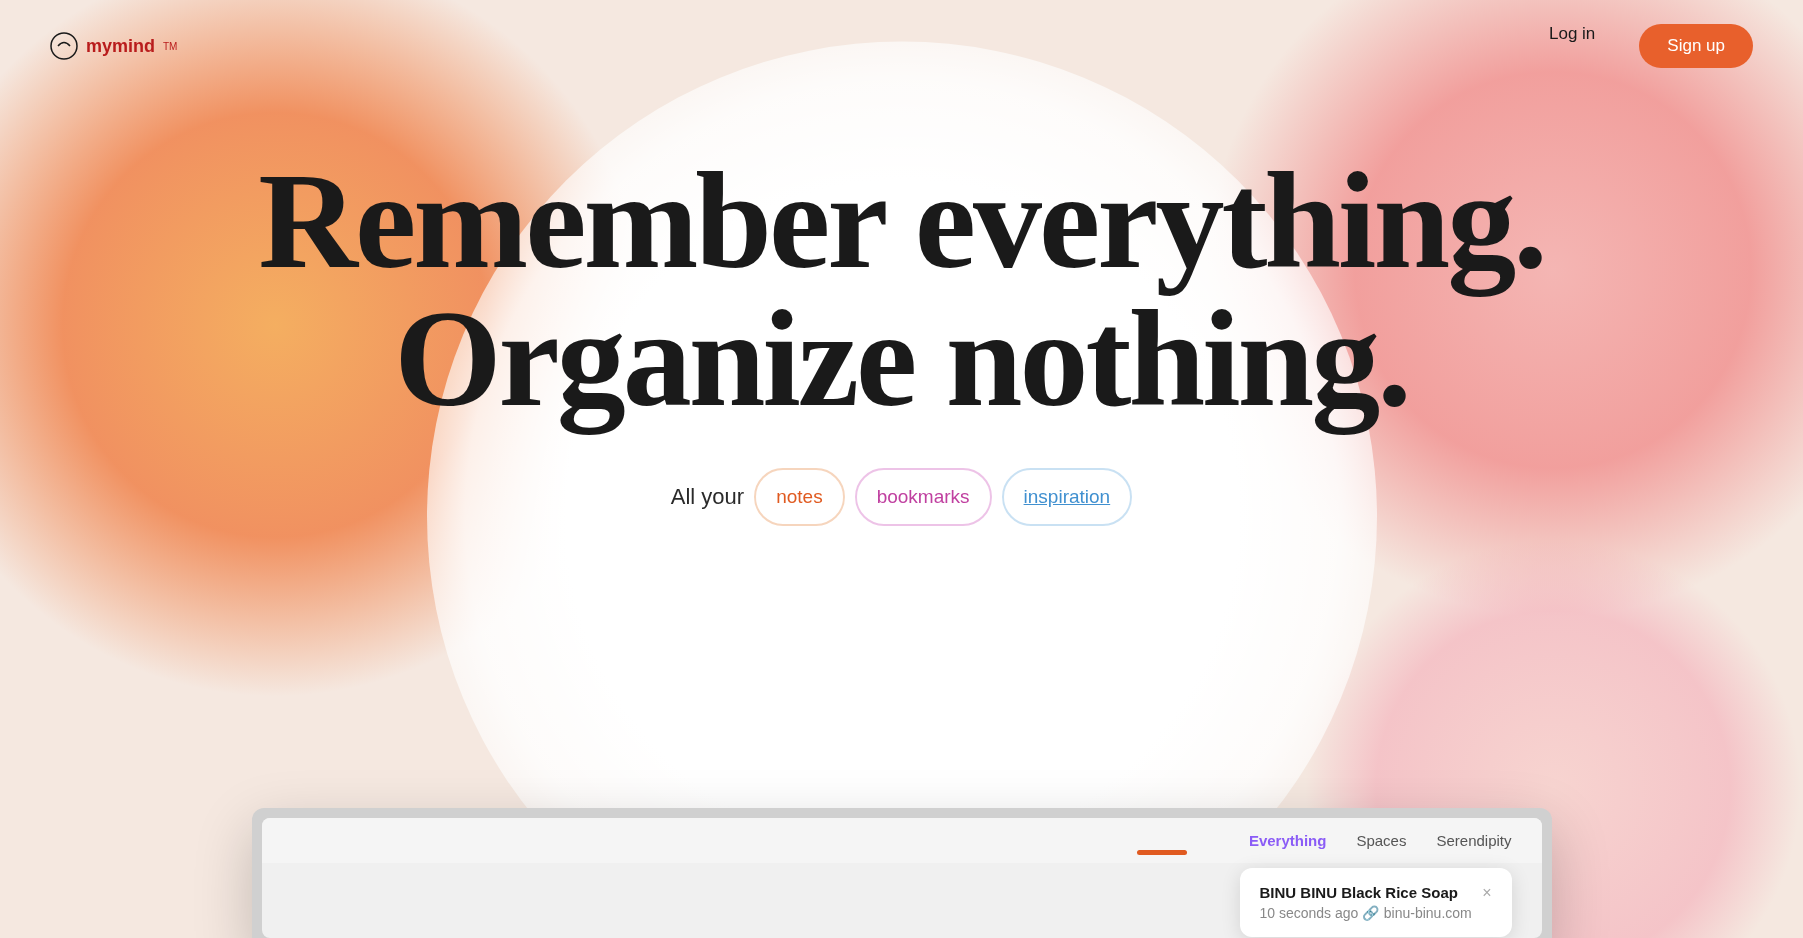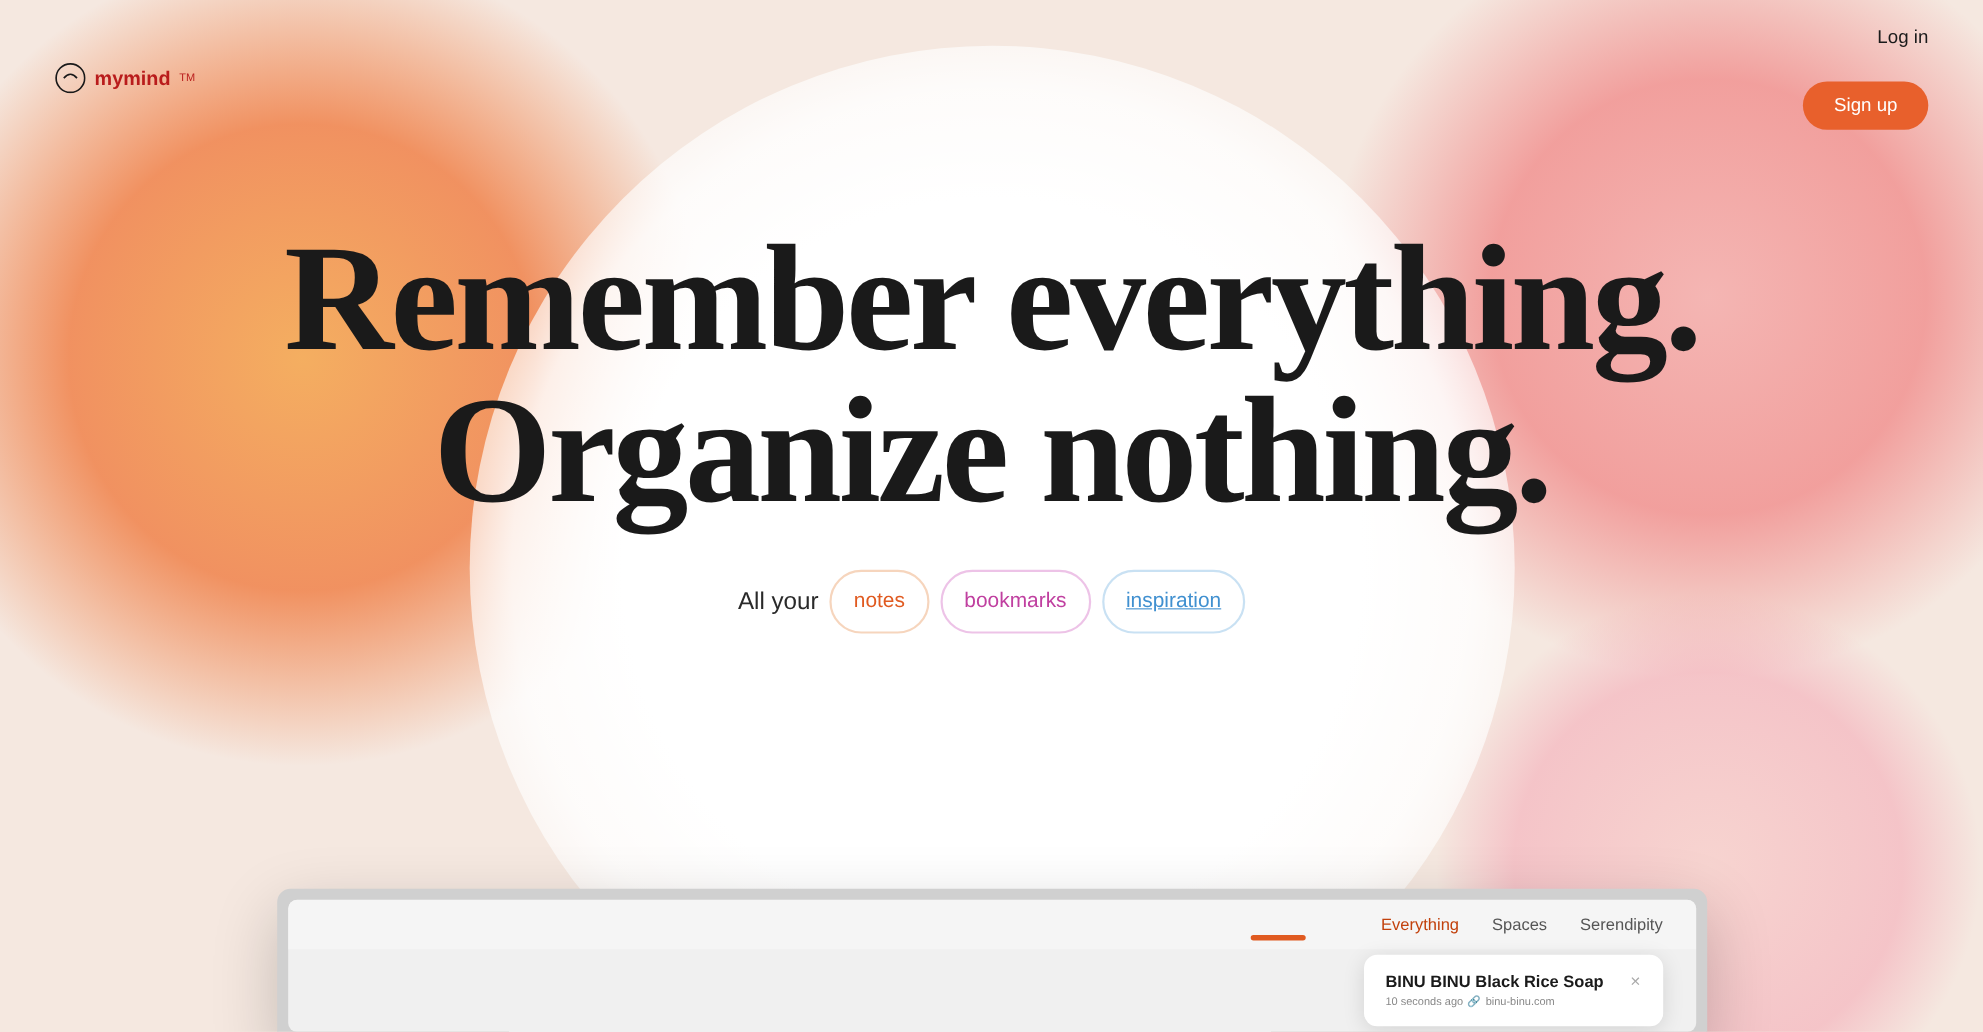--- a/index.html
+++ b/index.html
@@ -120,23 +120,22 @@
       display: inline-block;
     }
 
     .dot-red { background: #e05a4e; }
     .dot-yellow { background: #c8b84a; }
     .dot-pink { background: #d44090; }
     .dot-green { background: #4a9a5a; }
 
     .nav-auth {
       display: flex;
-      align-items: flex-end;
-      gap: 30px;
-      flex-direction: column;
+      align-items: flex-start;
+      gap: 44px;
     }
 
     .login-btn {
       font-size: 17px;
       color: #1a1a1a;
       text-decoration: none;
       cursor: pointer;
       background: none;
       border: none;
     }
@@ -263,22 +262,22 @@
       background: #f5f5f5;
     }
 
     .app-tab {
       font-size: 15px;
       color: #555;
       cursor: pointer;
     }
 
     .app-tab.active {
-      color: #c2410c;
-      font-weight: 400;
+      color: #8b5cf6;
+      font-weight: 700;
       text-align: right;
     }
 
     .app-notification {
       position: absolute;
       right: 30px;
       top: 50px;
       background: white;
       border-radius: 12px;
       padding: 16px 20px;
@@ -292,24 +291,24 @@
     .notification-content { flex: 1; }
 
     .notification-title {
       font-size: 15px;
       font-weight: 600;
       color: #1a1a1a;
       margin-bottom: 4px;
     }
 
     .notification-meta {
-      font-size: 10px;
+      font-size: 14px;
       color: #888;
       display: flex;
-      align-items: center;
+      align-items: flex-start;
       gap: 4px;
     }
 
     .notification-close {
       color: #aaa;
       font-size: 16px;
       cursor: pointer;
       margin-left: 10px;
     }
 

